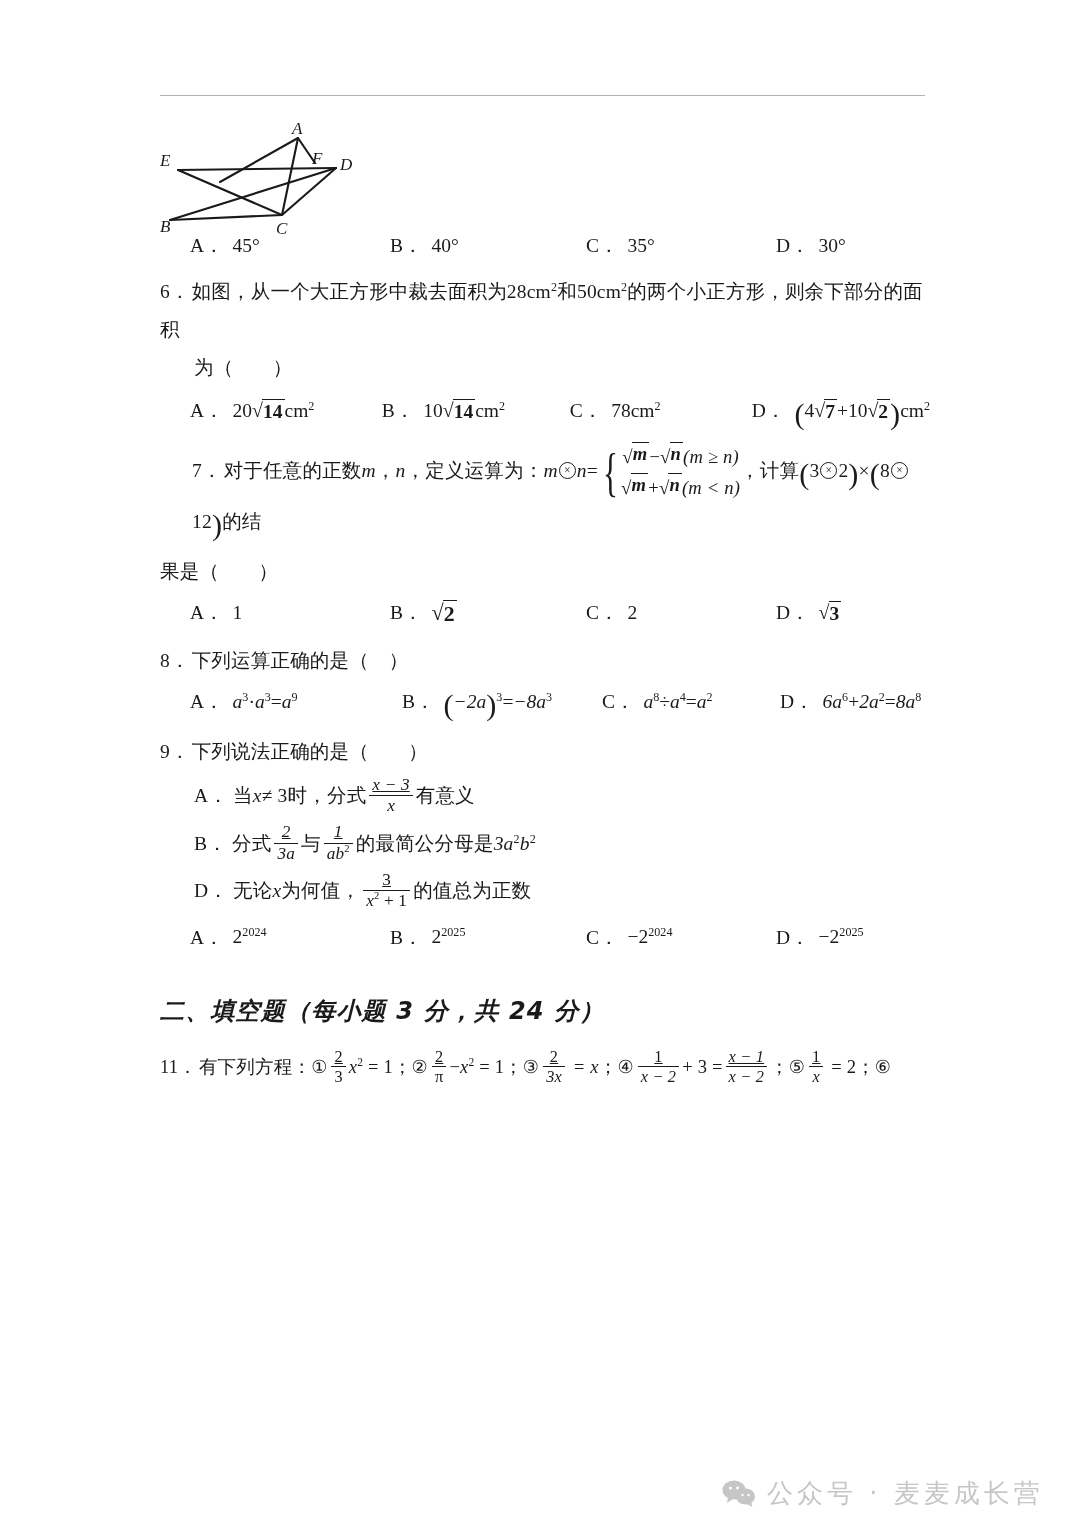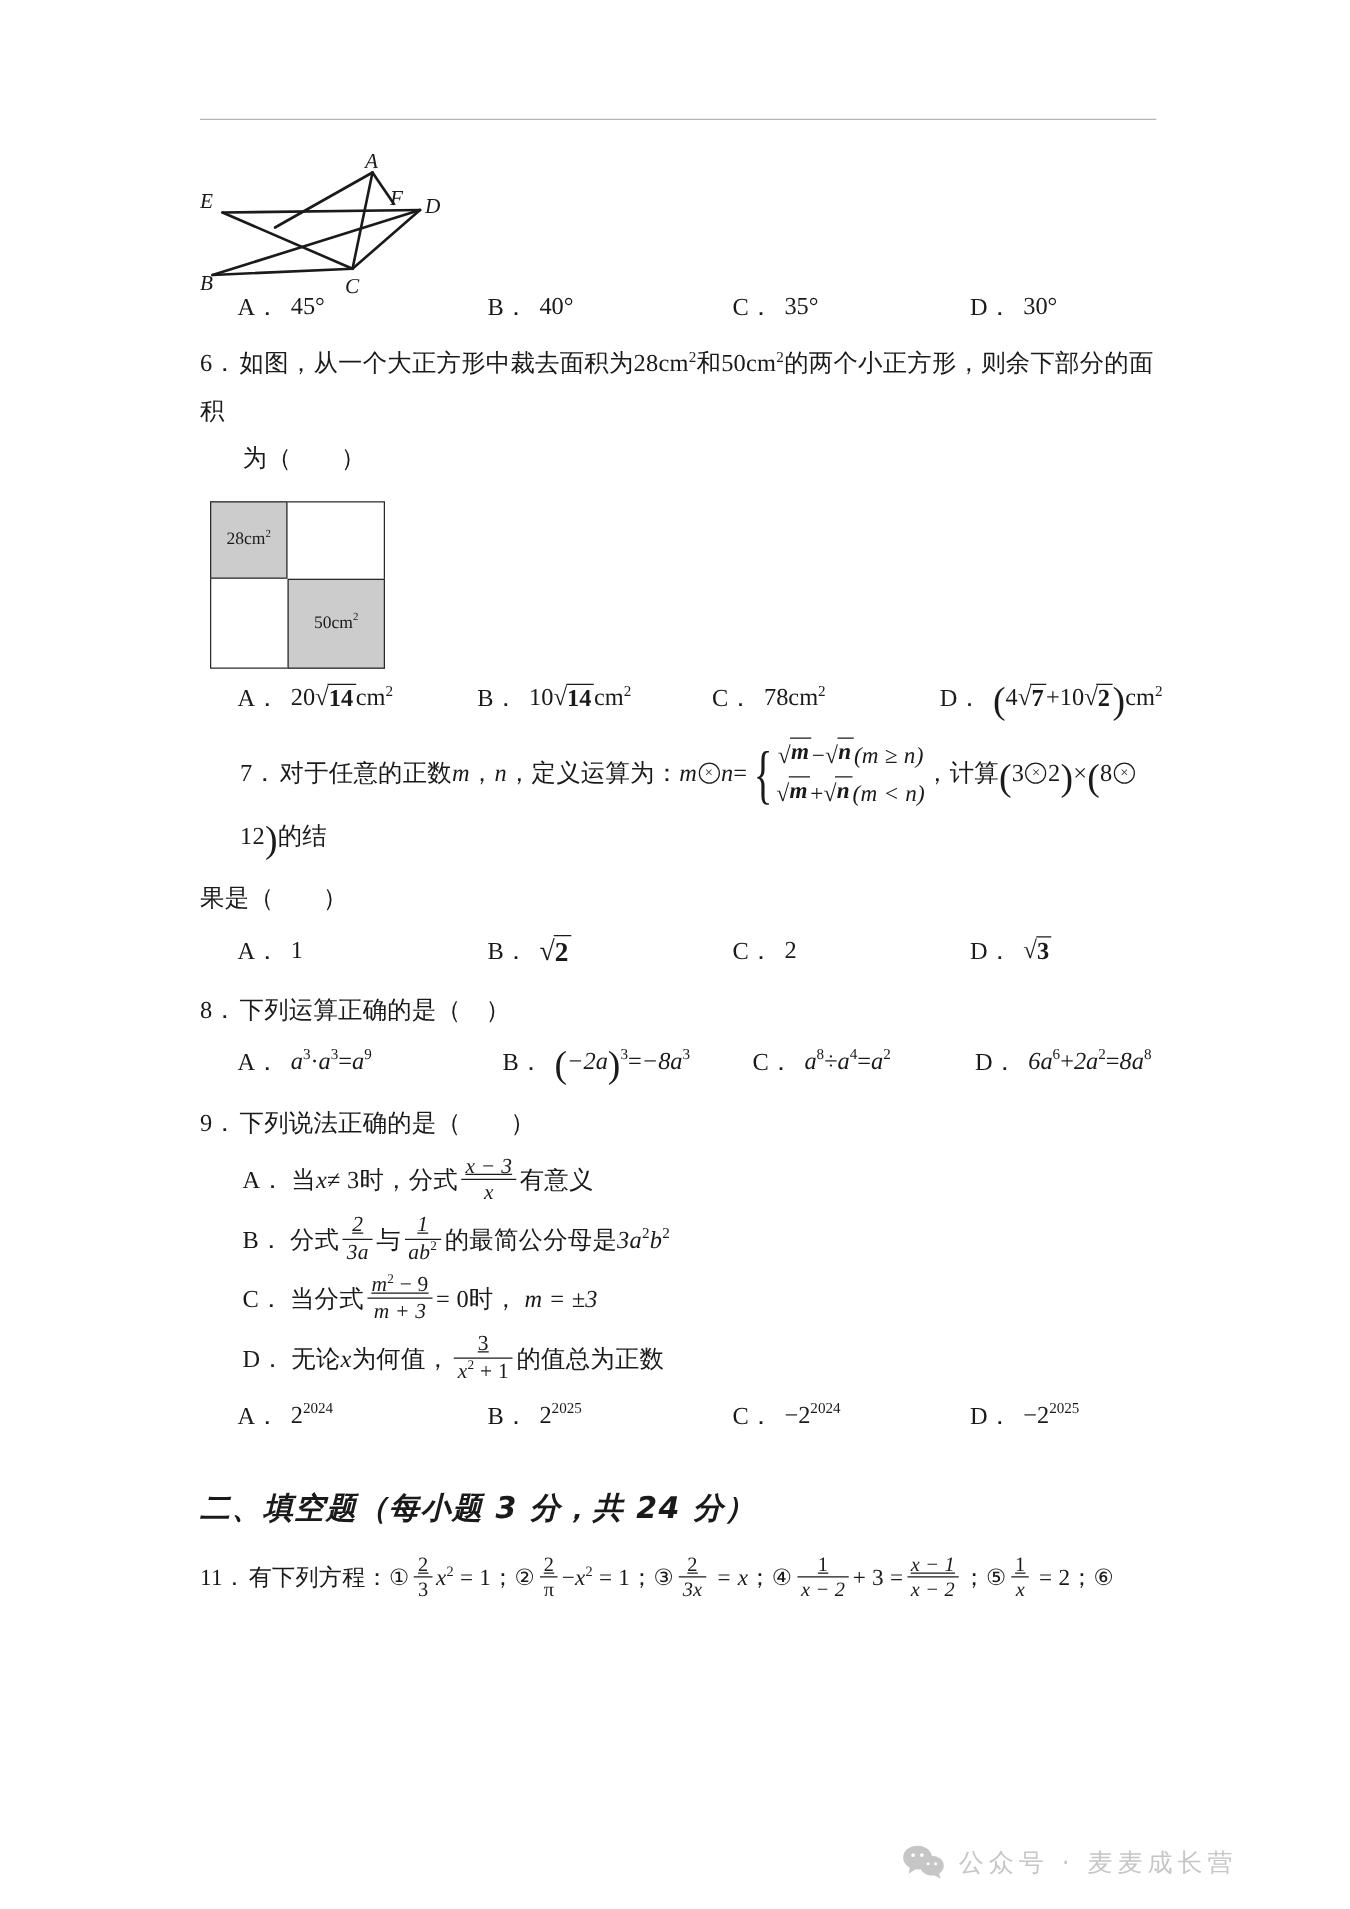--- a/index.html
+++ b/index.html
@@ -160,21 +160,21 @@
   .watermark {
     position: absolute;
     left: 722px;
     top: 1476px;
     display: flex;
     align-items: center;
     color: #c6c6c6;
   }
   .wm-text {
     font-family: "DejaVu Sans", sans-serif;
-    font-size: 20px;
+    font-size: 26px;
     letter-spacing: 4px;
     margin-left: 11px;
   }
 </style>
 </head>
 <body>
 
 <div class="page">
 
   <div class="hrule"></div>
@@ -221,29 +221,20 @@
         <span class="lab">D．</span>
         <span>30°</span>
       </div>
     </div>
 
     <div class="qline" style="margin-top:14px;">
       <span class="qnum">6．</span><span>如图，从一个大正方形中裁去面积为</span><span class="up">28cm</span><sup class="e">2</sup><span>和</span><span class="up">50cm</span><sup class="e">2</sup><span>的两个小正方形，则余下部分的面积</span>
     </div>
     <div class="qline indent">为（　　）</div>
 
-    <div class="fig-sq">
-      <div class="sqbox sq-outer"></div>
-      <div class="sqbox sq-a">
-        <span class="sqlabel"><span>28cm</span><sup class="e">2</sup></span>
-      </div>
-      <div class="sqbox sq-b">
-        <span class="sqlabel"><span>50cm</span><sup class="e">2</sup></span>
-      </div>
-    </div>
 
     <div class="opts w4" style="margin-top:10px;">
       <div class="opt">
         <span class="lab">A．</span>
         <span class="math"><span class="up">20</span><span class="rad">
               <span class="sign">√</span>
               <span class="body up">14</span>
             </span><span class="up">cm</span><sup class="e">2</sup></span>
       </div>
       <div class="opt">
@@ -353,26 +344,20 @@
     <div class="qline indent" style="margin-top:6px;">
       <span class="lab">B．</span>&nbsp;<span>分式</span><span class="frac math">
           <span class="num">2</span>
           <span>3a</span>
         </span><span>与</span><span class="frac math">
           <span class="num">1</span>
           <span><span>ab</span><sup class="e">2</sup></span>
         </span><span>的最简公分母是</span><span class="math"><span>3a</span><sup class="e">2</sup><span>b</span><sup class="e">2</sup></span>
     </div>
 
-    <div class="qline indent" style="margin-top:6px;">
-      <span class="lab">C．</span>&nbsp;<span>当分式</span><span class="frac math">
-          <span class="num"><span>m</span><sup class="e">2</sup><span class="up"> − 9</span></span>
-          <span>m + 3</span>
-        </span><span class="up">= 0</span><span>时，</span>&nbsp;<span class="math">m = ±3</span>
-    </div>
 
     <div class="qline indent" style="margin-top:6px;">
       <span class="lab">D．</span>&nbsp;<span>无论</span><span class="math">x</span><span>为何值，</span><span class="frac math">
           <span class="num up">3</span>
           <span><span>x</span><sup class="e">2</sup><span class="up"> + 1</span></span>
         </span><span>的值总为正数</span>
     </div>
 
     <div class="opts w4" style="margin-top:10px;">
       <div class="opt">

